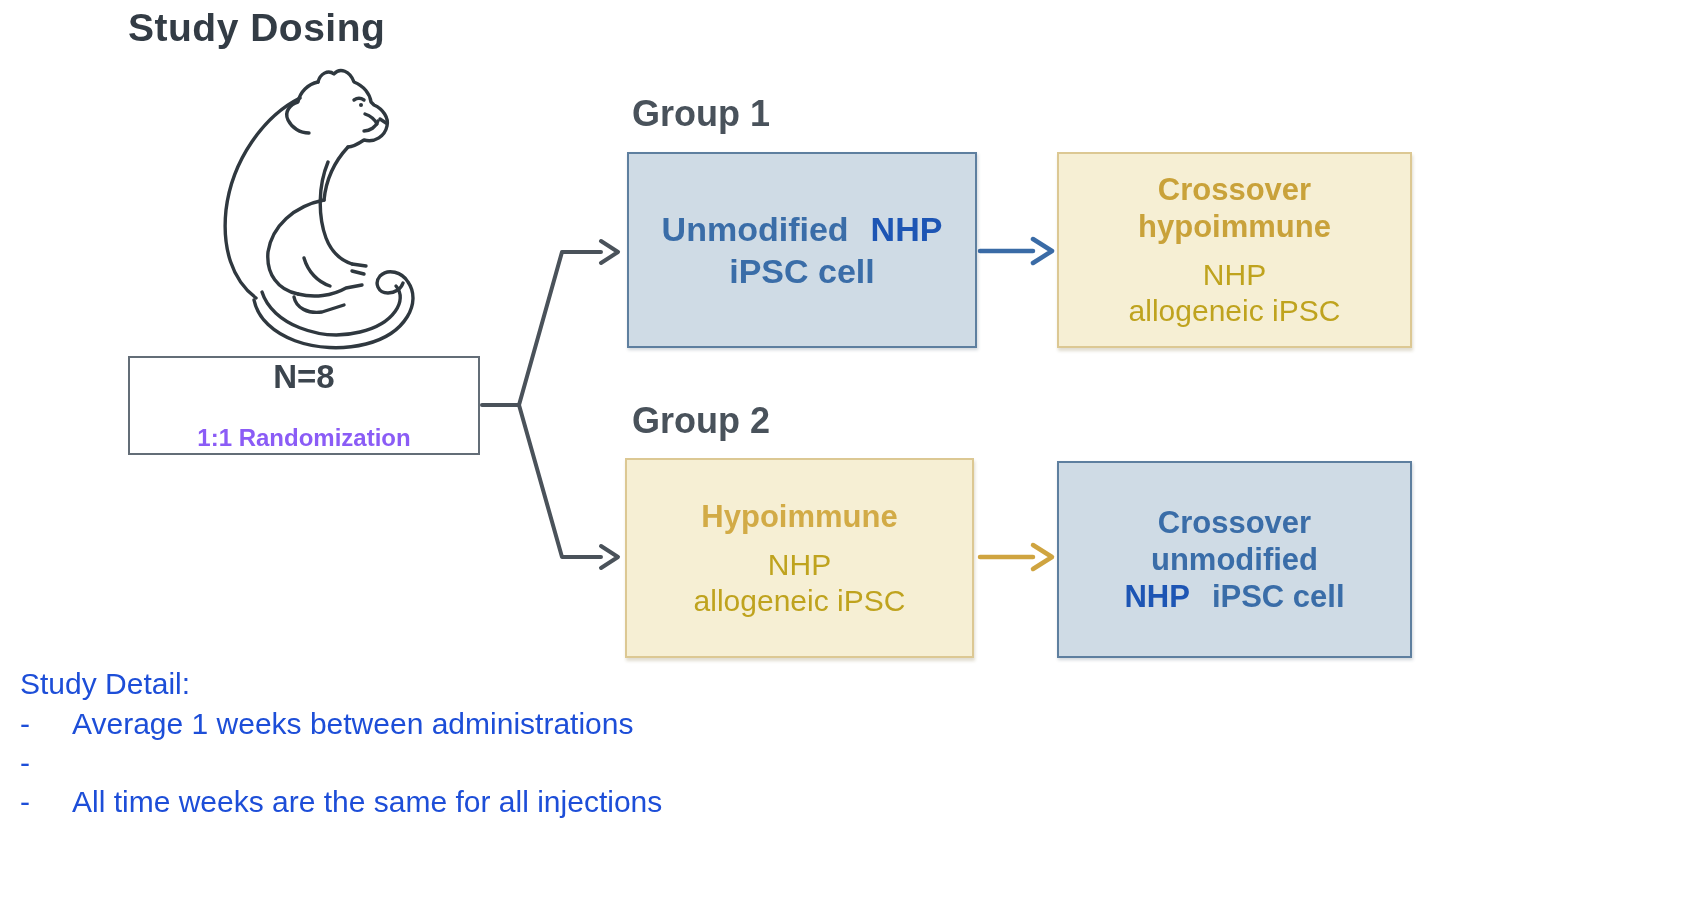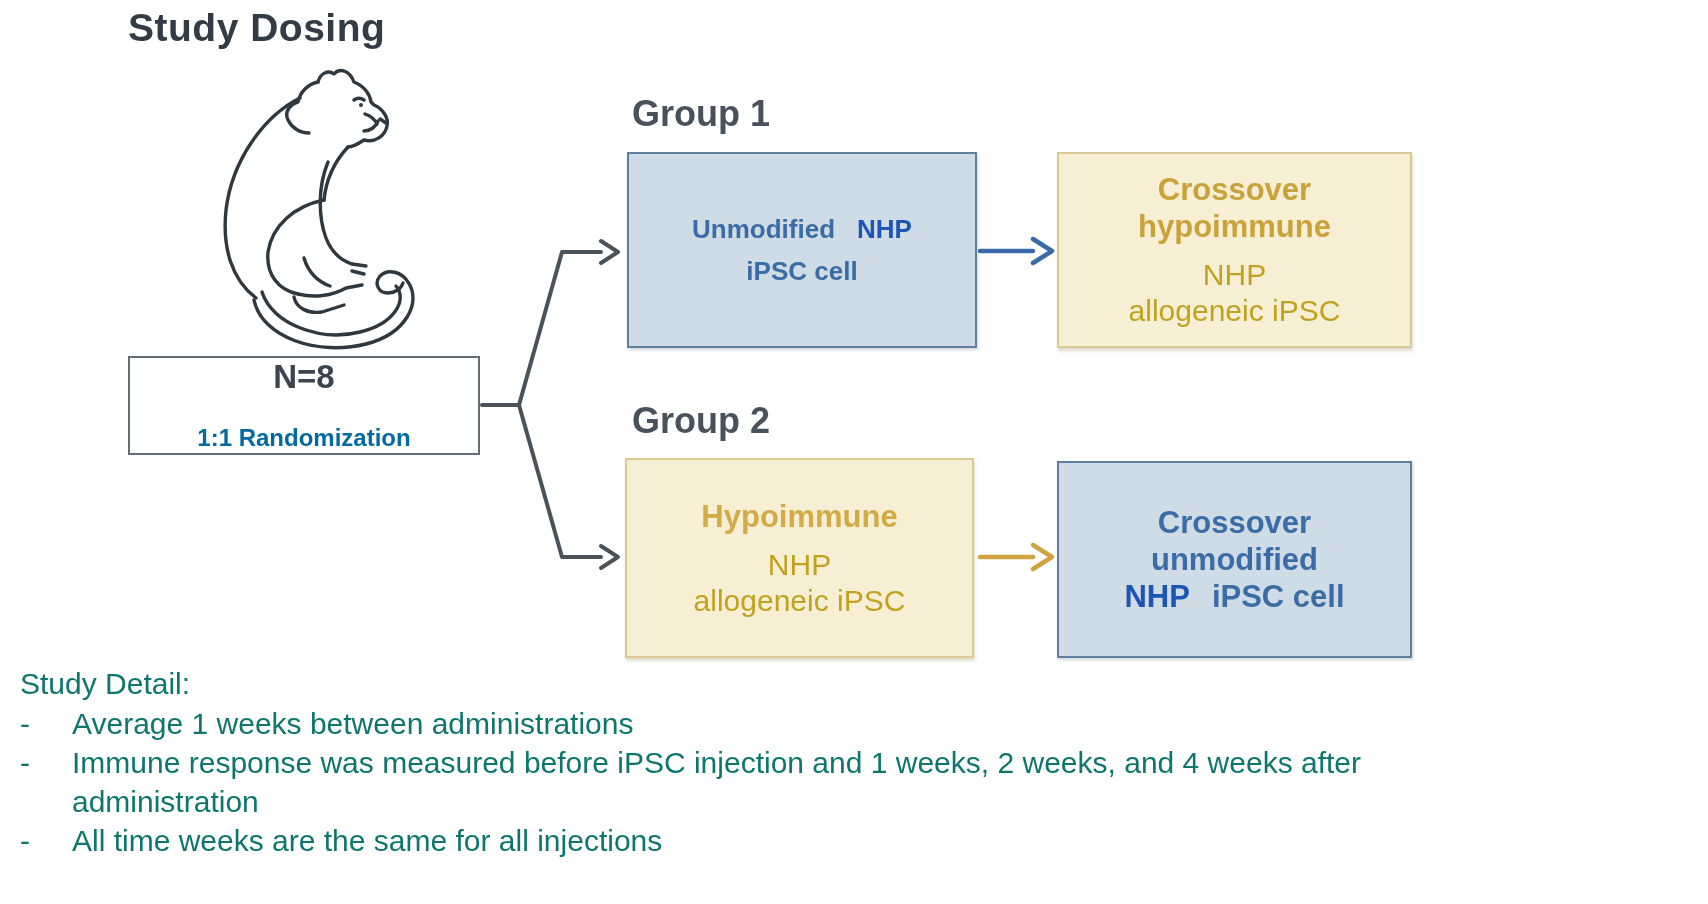--- a/index.html
+++ b/index.html
@@ -9,21 +9,21 @@
 
   .title { position:absolute; left:128px; top:6px; font-size:39px; font-weight:700;
            color:#333c45; letter-spacing:0.5px; }
 
   .monkey { position:absolute; left:168px; top:52px; }
 
   .rand-box { position:absolute; left:128px; top:356px; width:352px; height:99px;
               background:#ffffff; border:2px solid #636d77; display:flex; flex-direction:column;
               align-items:center; justify-content:space-between; }
   .rand-n { font-size:33px; font-weight:700; color:#3c454e; line-height:38px; }
-  .rand-label { font-size:24px; font-weight:700; color:#0369a1; line-height:30px; }
+  .rand-label { font-size:24px; font-weight:700; color:#8b5cf6; line-height:30px; }
 
   .connectors { position:absolute; left:0; top:0; width:1708px; height:904px; pointer-events:none; }
 
   .group-label { position:absolute; font-size:36px; font-weight:700; color:#49525b; }
   .group1-label { left:632px; top:93px; }
   .group2-label { left:632px; top:400px; }
 
   .node { position:absolute; display:flex; flex-direction:column; align-items:center;
           justify-content:center; text-align:center; }
   .blue-node   { background:#cfdbe5; border:2px solid #5e7f9f; box-shadow:1px 2px 3px rgba(70,90,110,0.25); }
@@ -33,27 +33,27 @@
   .x1-box { left:1057px; top:152px; width:355px; height:196px; }
   .g2-box { left:625px; top:458px; width:349px; height:200px; }
   .x2-box { left:1057px; top:461px; width:355px; height:197px; }
 
   .steel  { color:#3a6da8; }
   .royal  { color:#1d55b4; }
   .goldB  { color:#c9a23a; }
   .goldS  { color:#bfa31e; }
   .goldT  { color:#d2ab46; }
 
-  .big-bold { font-size:26px; font-weight:700; line-height:42px; }
+  .big-bold { font-size:34px; font-weight:700; line-height:42px; }
   .mid-bold { font-size:31px; font-weight:700; line-height:37px; }
   .mid-reg  { font-size:30px; font-weight:400; line-height:36px; }
   .gap-top  { margin-top:12px; }
   .word-gap { margin-left:22px; }
 
-  .detail { position:absolute; left:20px; top:664px; width:1640px; color:#0f766e; }
+  .detail { position:absolute; left:20px; top:664px; width:1640px; color:#1d4ed8; }
   .detail-heading { font-size:30px; line-height:40px; }
   .detail-list { list-style:none; }
   .detail-item { display:flex; align-items:flex-start; }
   .dash { width:52px; flex:0 0 52px; font-size:30px; line-height:39px; }
   .bullet-text { font-size:30px; line-height:39px; max-width:1425px; }
 </style>
 </head>
 <body>
 
 <div class="canvas">
@@ -143,21 +143,20 @@
 
   <div class="detail">
     <div class="detail-heading">Study Detail:</div>
     <ul class="detail-list">
       <li class="detail-item">
         <span class="dash">-</span>
         <span class="bullet-text">Average 1 weeks between administrations</span>
       </li>
       <li class="detail-item">
         <span class="dash">-</span>
-        <span class="bullet-text">Immune response was measured before iPSC injection and 1 weeks, 2 weeks, and 4 weeks after administration</span>
       </li>
       <li class="detail-item">
         <span class="dash">-</span>
         <span class="bullet-text">All time weeks are the same for all injections</span>
       </li>
     </ul>
   </div>
 
 </div>
 

